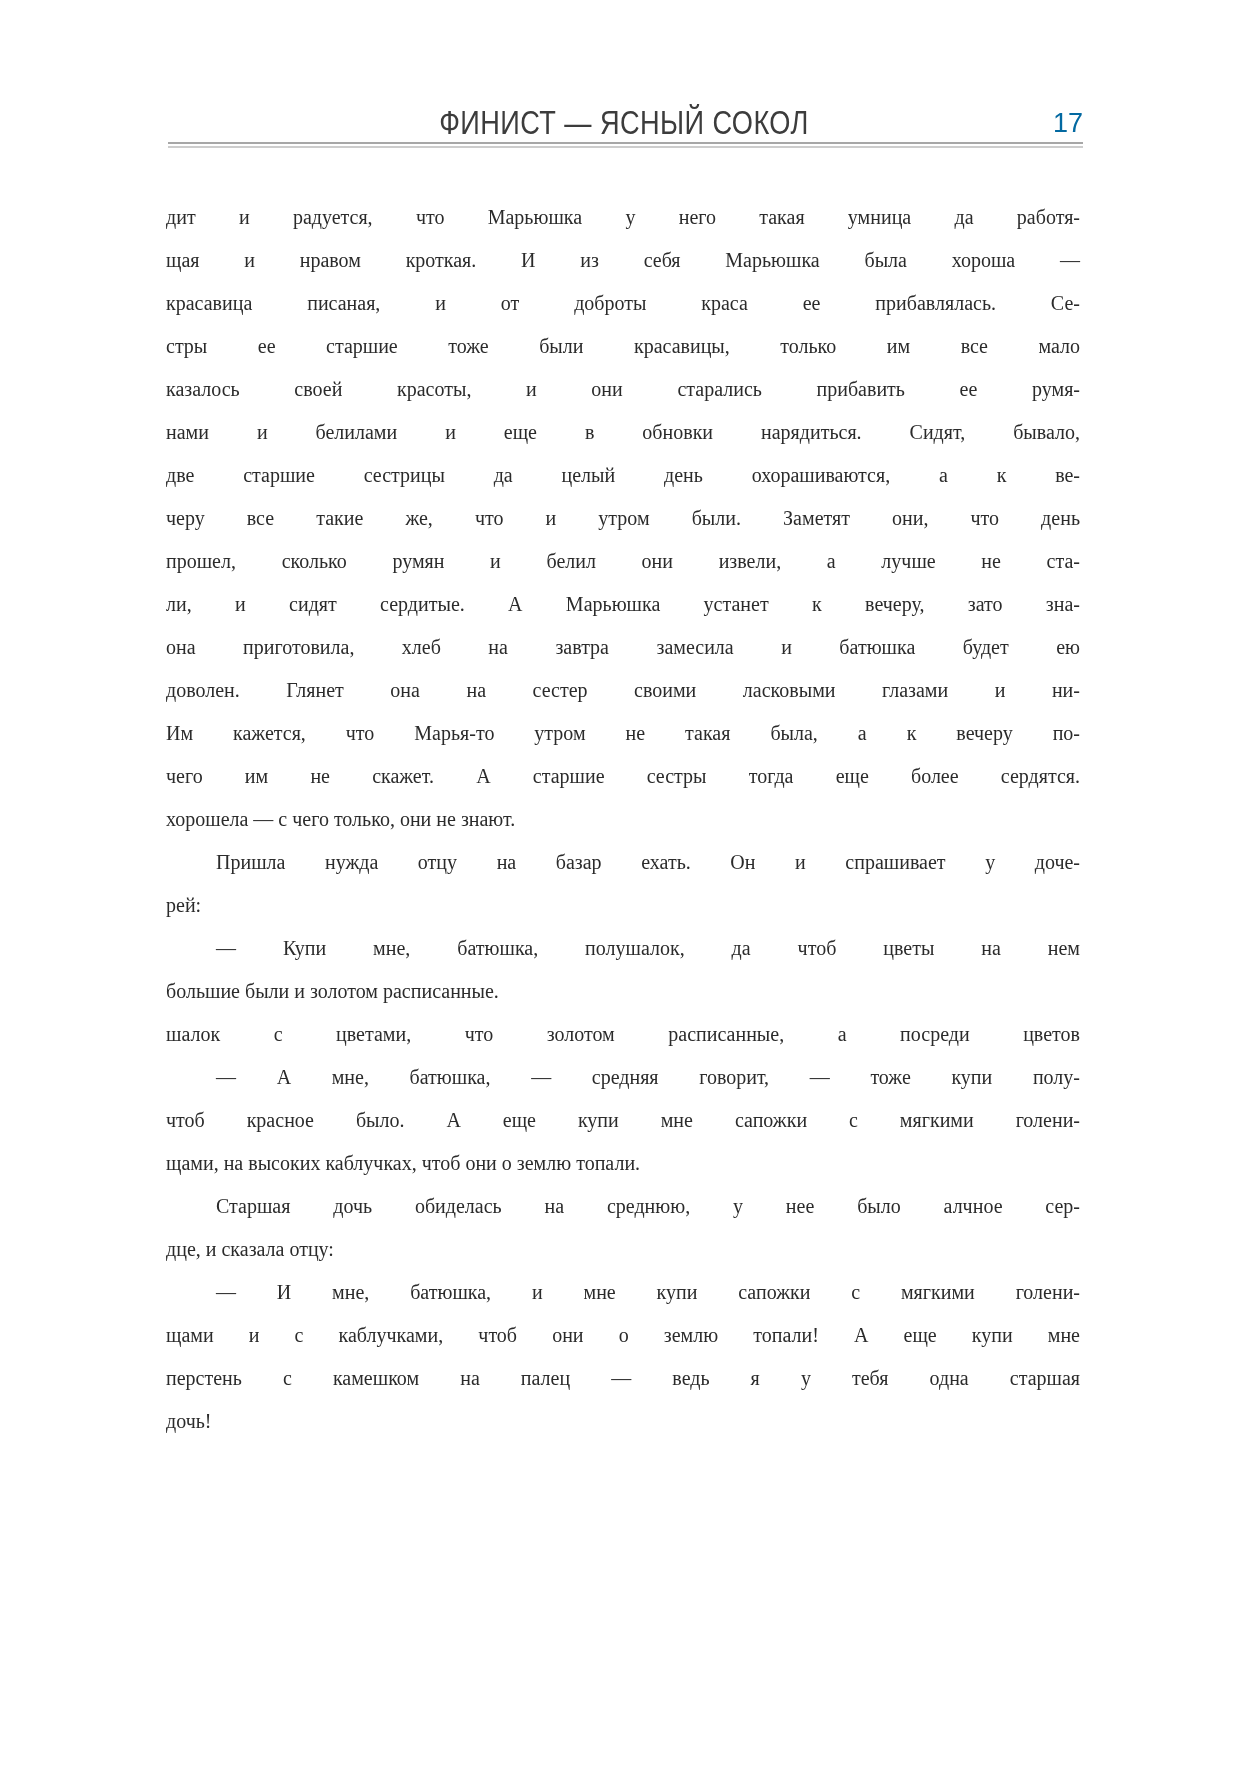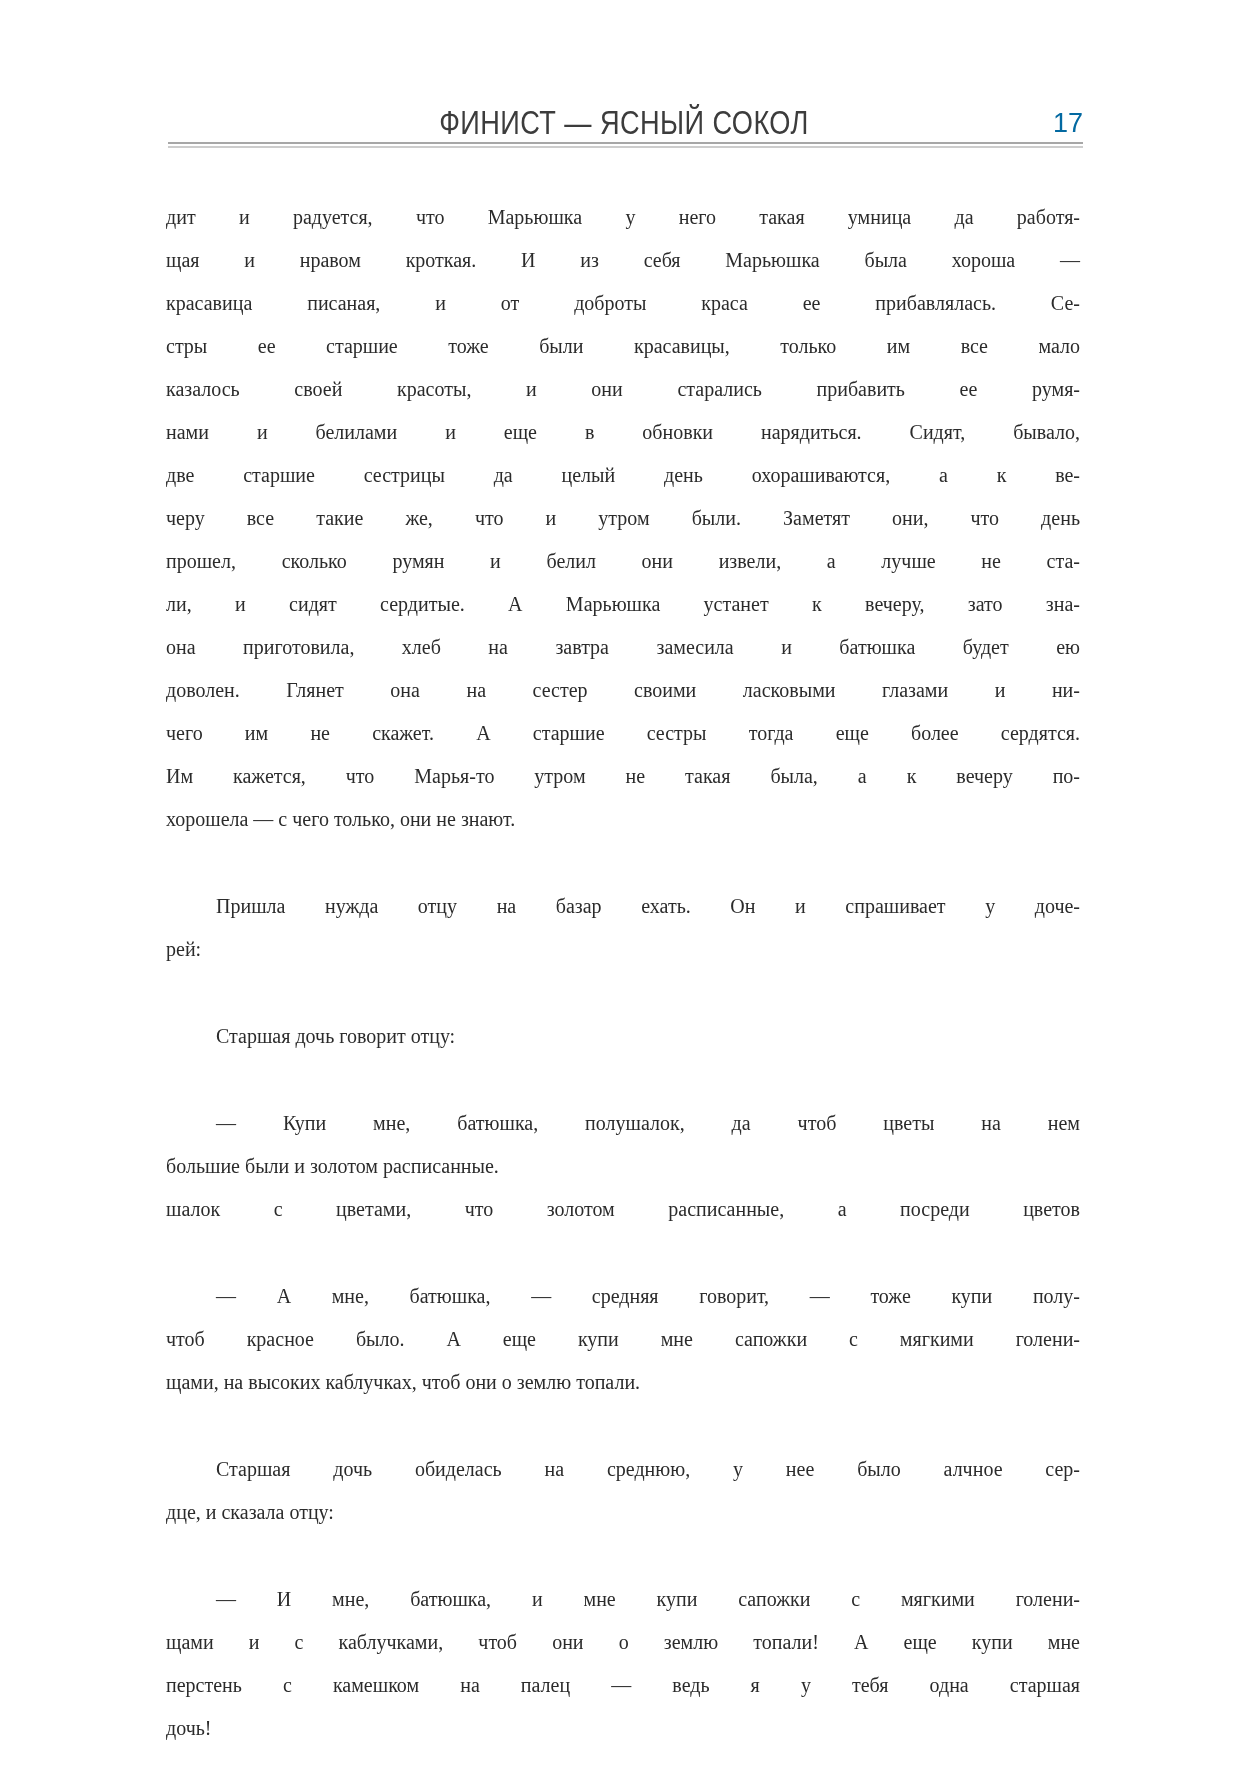--- a/index.html
+++ b/index.html
@@ -71,21 +71,20 @@
   .line {
     text-align: justify;
     text-align-last: justify;
     white-space: normal;
   }
   .line.noj {
     text-align-last: left;
   }
   .line.ind {
     text-indent: 50px;
-    margin-top: 44px;
   }
 </style>
 </head>
 <body>
 
 <div class="page">
 
   <div class="running-head">
     <span class="title">ФИНИСТ — ЯСНЫЙ СОКОЛ</span>
   </div>
@@ -100,26 +99,25 @@
     <div class="line">красавица писаная, и от доброты краса ее прибавлялась. Се-</div>
     <div class="line">стры ее старшие тоже были красавицы, только им все мало</div>
     <div class="line">казалось своей красоты, и они старались прибавить ее румя-</div>
     <div class="line">нами и белилами и еще в обновки нарядиться. Сидят, бывало,</div>
     <div class="line">две старшие сестрицы да целый день охорашиваются, а к ве-</div>
     <div class="line">черу все такие же, что и утром были. Заметят они, что день</div>
     <div class="line">прошел, сколько румян и белил они извели, а лучше не ста-</div>
     <div class="line">ли, и сидят сердитые. А Марьюшка устанет к вечеру, зато зна-</div>
     <div class="line">она приготовила, хлеб на завтра замесила и батюшка будет ею</div>
     <div class="line">доволен. Глянет она на сестер своими ласковыми глазами и ни-</div>
+    <div class="line">Им кажется, что Марья-то утром не такая была, а к вечеру по-</div>
     <div class="line">чего им не скажет. А старшие сестры тогда еще более сердятся.</div>
-    <div class="line">Им кажется, что Марья-то утром не такая была, а к вечеру по-</div>
     <div class="line noj">хорошела — с чего только, они не знают.</div>
     <div class="line ind">Пришла нужда отцу на базар ехать. Он и спрашивает у доче-</div>
     <div class="line noj">рей:</div>
-    <div class="line ind noj">Старшая дочь говорит отцу:</div>
     <div class="line ind">— Купи мне, батюшка, полушалок, да чтоб цветы на нем</div>
     <div class="line noj">большие были и золотом расписанные.</div>
     <div class="line">шалок с цветами, что золотом расписанные, а посреди цветов</div>
     <div class="line ind">— А мне, батюшка, — средняя говорит, — тоже купи полу-</div>
     <div class="line">чтоб красное было. А еще купи мне сапожки с мягкими голени-</div>
     <div class="line noj">щами, на высоких каблучках, чтоб они о землю топали.</div>
     <div class="line ind">Старшая дочь обиделась на среднюю, у нее было алчное сер-</div>
     <div class="line noj">дце, и сказала отцу:</div>
     <div class="line ind">— И мне, батюшка, и мне купи сапожки с мягкими голени-</div>
     <div class="line">щами и с каблучками, чтоб они о землю топали! А еще купи мне</div>

